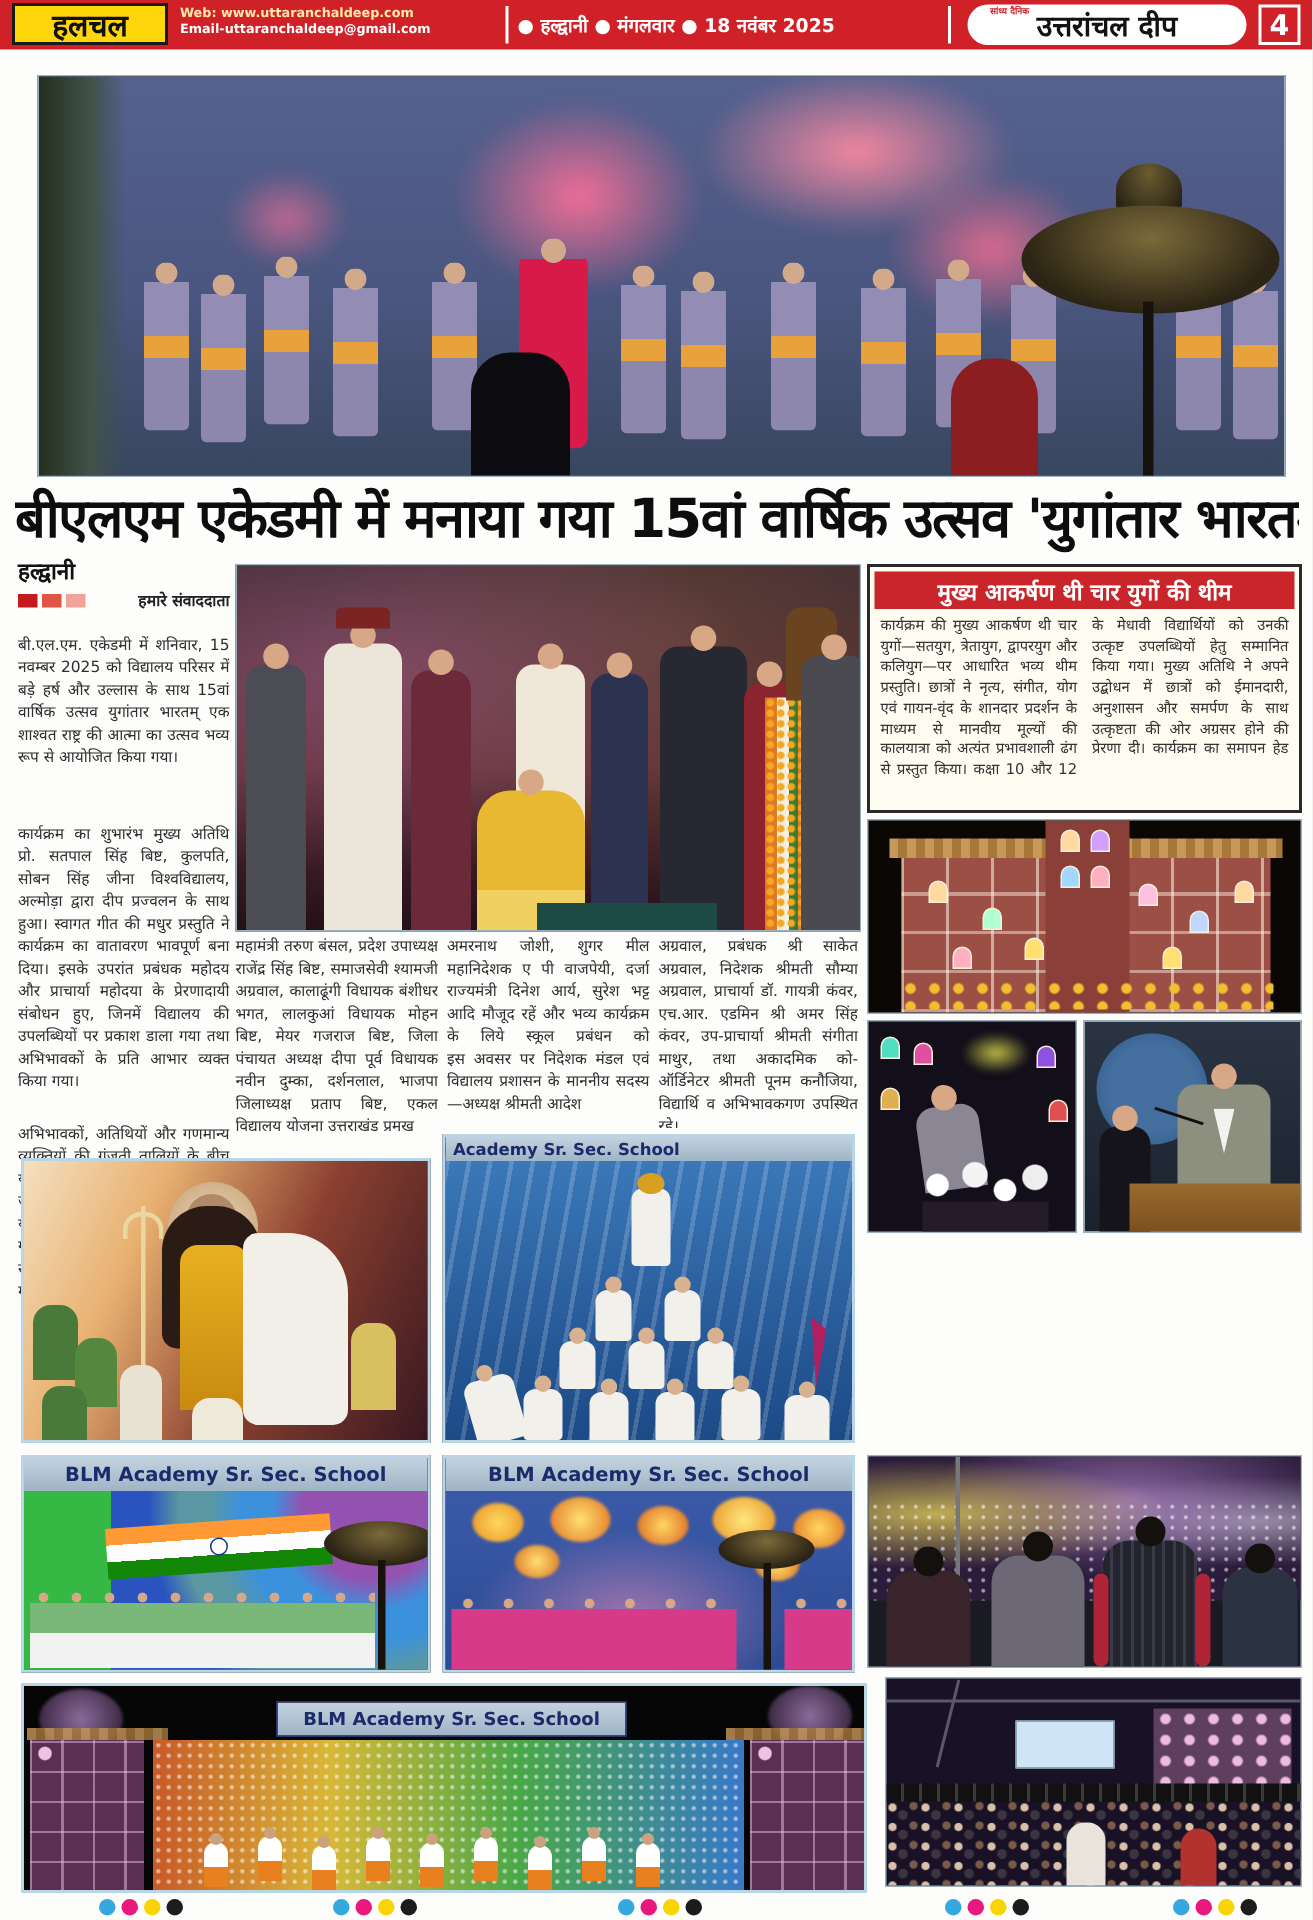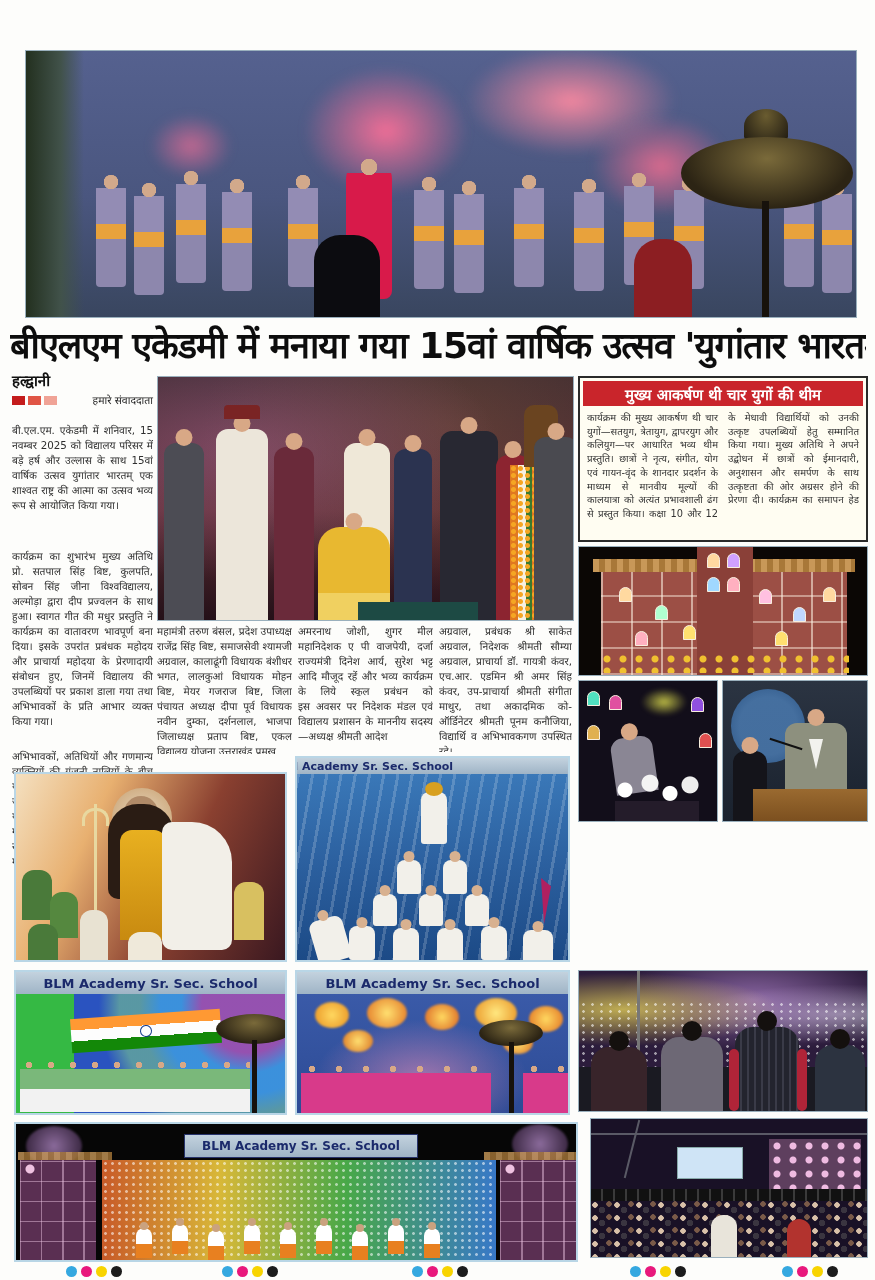--- a/index.html
+++ b/index.html
@@ -36,21 +36,21 @@
   .lamppole{position:absolute;width:7px;background:#17120c;}
   .sil{position:absolute;background:#0c0c10;border-radius:26px 26px 0 0;}
   
   .headline{left:10px;top:320px;width:856px;height:54px;font-weight:bold;font-size:36px;color:#0d0d0d;
             letter-spacing:-1px;white-space:nowrap;overflow:hidden;font-family:"DejaVu Sans",sans-serif;}
   
   .col{font-size:10.3px;line-height:1.46;color:#2e2e2e;text-align:justify;overflow:hidden;}
   .citydate{font-weight:bold;font-size:15px;color:#111;}
   .byline{display:flex;align-items:center;gap:3px;margin:3px 0 4px 0;}
   .sq{width:13px;height:9px;display:inline-block;}
-  .byline .t{font-weight:normal;font-size:10.5px;color:#222;margin-left:auto;}
+  .byline .t{font-weight:bold;font-size:10.5px;color:#222;margin-left:auto;}
   
   .sidebox{left:578px;top:376px;width:290px;height:166px;border:2px solid #2a2a2a;background:#fffdf2;box-sizing:border-box;}
   .sidebar-head{margin:3px;height:25px;background:#c9252b;color:#fff;font-weight:bold;font-size:15px;
                 display:flex;align-items:center;justify-content:center;}
   .sidebar-body{padding:2px 7px;column-count:2;column-gap:10px;font-size:9.8px;line-height:1.4;color:#333;text-align:justify;height:126px;overflow:hidden;box-sizing:border-box;}
   
   .cer-bg{position:absolute;inset:0;background:
       radial-gradient(ellipse at 20% 30%,rgba(190,110,160,.45),rgba(0,0,0,0) 55%),
       radial-gradient(ellipse at 70% 20%,rgba(120,80,60,.5),rgba(0,0,0,0) 60%),
       linear-gradient(180deg,#3c2a30 0%,#5a2d33 55%,#241018 100%);}
@@ -126,20 +126,33 @@
      repeating-linear-gradient(100deg,rgba(255,255,255,.18) 0 3px,rgba(0,0,0,0) 3px 14px),
      linear-gradient(180deg,#3a78b8 0%,#2b5f9e 50%,#1c4a86 100%);}
   .whitefig{position:absolute;background:#f2f0ea;border-radius:8px 8px 3px 3px;}
   .whitefig:before{content:"";position:absolute;top:-9px;left:50%;transform:translateX(-50%);width:11px;height:11px;border-radius:50%;background:#d8b190;}
 </style>
 </head>
 <body>
 
 <div id="page">
 
+  <div class="abs mast">
+    <div class="abs halchal">हलचल</div>
+    <div class="abs webmail">
+      <div>Web: www.uttaranchaldeep.com</div>
+      <div class="em">Email-uttaranchaldeep@gmail.com</div>
+    </div>
+    <div class="abs vsep" style="left:337px;"></div>
+    <div class="abs dateline">● हल्द्वानी ● मंगलवार ● 18 नवंबर 2025</div>
+    <div class="abs vsep" style="left:632px;"></div>
+    <div class="abs paperpill">उत्तरांचल दीप</div>
+    <div class="abs tagline">सांध्य दैनिक</div>
+    <div class="abs pagenum">4</div>
+  </div>
 
   <div class="abs photo" style="left:25px;top:50px;width:832px;height:268px;">
     <div class="stage-bg"></div>
     <div class="stage-left"></div>
     <div class="flame" style="left:270px;top:10px;width:180px;height:140px;background:radial-gradient(ellipse,#ef6e96 0%,rgba(239,110,150,0) 65%);"></div>
     <div class="flame" style="left:430px;top:-10px;width:230px;height:120px;background:radial-gradient(ellipse,#f2879f 0%,rgba(242,135,159,0) 65%);"></div>
     <div class="flame" style="left:560px;top:60px;width:150px;height:110px;background:radial-gradient(ellipse,#d86a8e 0%,rgba(216,106,142,0) 65%);"></div>
     <div class="flame" style="left:120px;top:60px;width:90px;height:70px;background:radial-gradient(ellipse,rgba(239,110,150,.7) 0%,rgba(239,110,150,0) 65%);"></div>
 
     <span class="dn" style="left:70px;bottom:30px;"></span>

